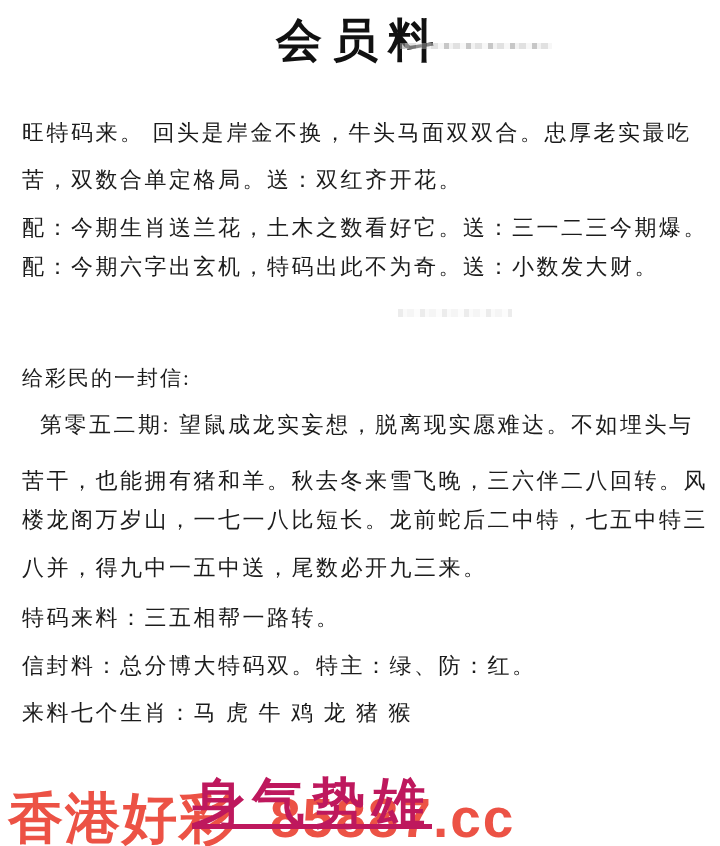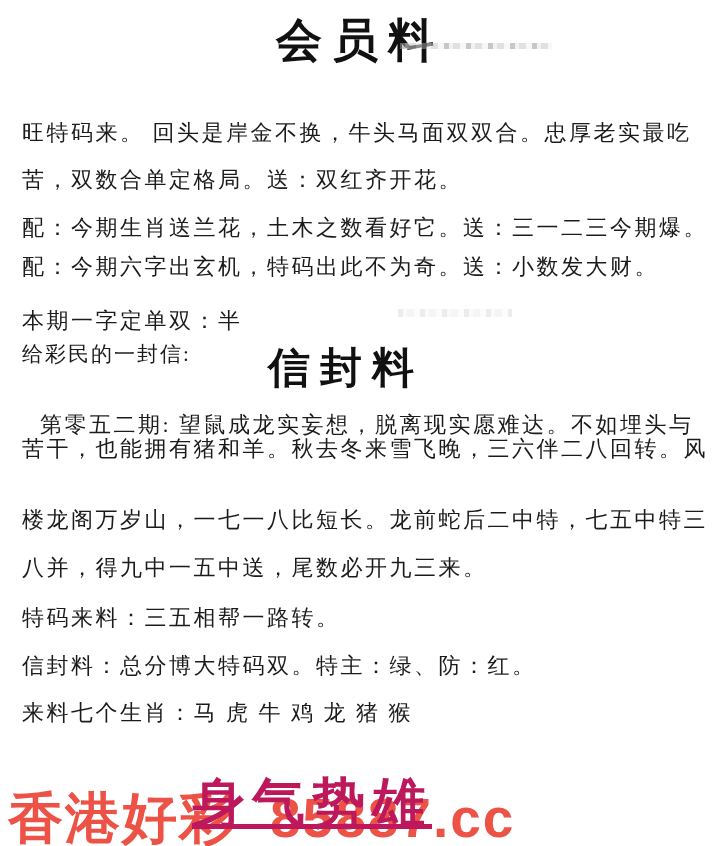--- a/index.html
+++ b/index.html
@@ -38,21 +38,21 @@
     font-size:46px;
     letter-spacing:10px;
   }
   .envelope-title{
     top:340px;left:268px;
     font-size:42px;
     letter-spacing:10px;
   }
   .intro-label{
     position:absolute;
-    top:340px;left:22px;
+    top:364px;left:22px;
     font-size:21px;
     letter-spacing:2px;
     white-space:nowrap;
   }
   .smudge{
     position:absolute;
     background:repeating-linear-gradient(90deg,#9a9a9a 0 5px,#e9e9e9 5px 9px,#c9c9c9 9px 16px,#f2f2f2 16px 22px);
     filter:blur(0.7px);
   }
   .smudge-1{top:43px;left:400px;width:152px;height:6px;opacity:.55;}
@@ -87,29 +87,27 @@
 
 <div class="page">
 
   <div class="big-title member-title">会员料</div>
   <div class="smudge smudge-1"></div>
 
   <div class="line" style="top:118px">旺特码来。 回头是岸金不换，牛头马面双双合。忠厚老实最吃</div>
   <div class="line" style="top:165px">苦，双数合单定格局。送：双红齐开花。</div>
   <div class="line" style="top:213px">配：今期生肖送兰花，土木之数看好它。送：三一二三今期爆。</div>
   <div class="line" style="top:252px">配：今期六字出玄机，特码出此不为奇。送：小数发大财。</div>
-  <div class="line" style="top:306px">本期一字定单双：半</div>
 
   <div class="smudge smudge-2"></div>
 
   <div class="intro-label">给彩民的一封信:</div>
-  <div class="big-title envelope-title">信封料</div>
 
   <div class="line indent" style="top:410px">第零五二期: 望鼠成龙实妄想，脱离现实愿难达。不如埋头与</div>
-  <div class="line" style="top:434px">苦干，也能拥有猪和羊。秋去冬来雪飞晚，三六伴二八回转。风</div>
+  <div class="line" style="top:466px">苦干，也能拥有猪和羊。秋去冬来雪飞晚，三六伴二八回转。风</div>
   <div class="line" style="top:505px">楼龙阁万岁山，一七一八比短长。龙前蛇后二中特，七五中特三</div>
   <div class="line" style="top:553px">八并，得九中一五中送，尾数必开九三来。</div>
   <div class="line" style="top:603px">特码来料：三五相帮一路转。</div>
   <div class="line" style="top:651px">信封料：总分博大特码双。特主：绿、防：红。</div>
   <div class="line" style="top:698px">来料七个生肖：马 虎 牛 鸡 龙 猪 猴</div>
 
   <div class="footer-red">
     <span>香港好彩</span><span class="site-gap"></span><span>85887.cc</span>
   </div>
   <div class="footer-overlay">身气势雄</div>

